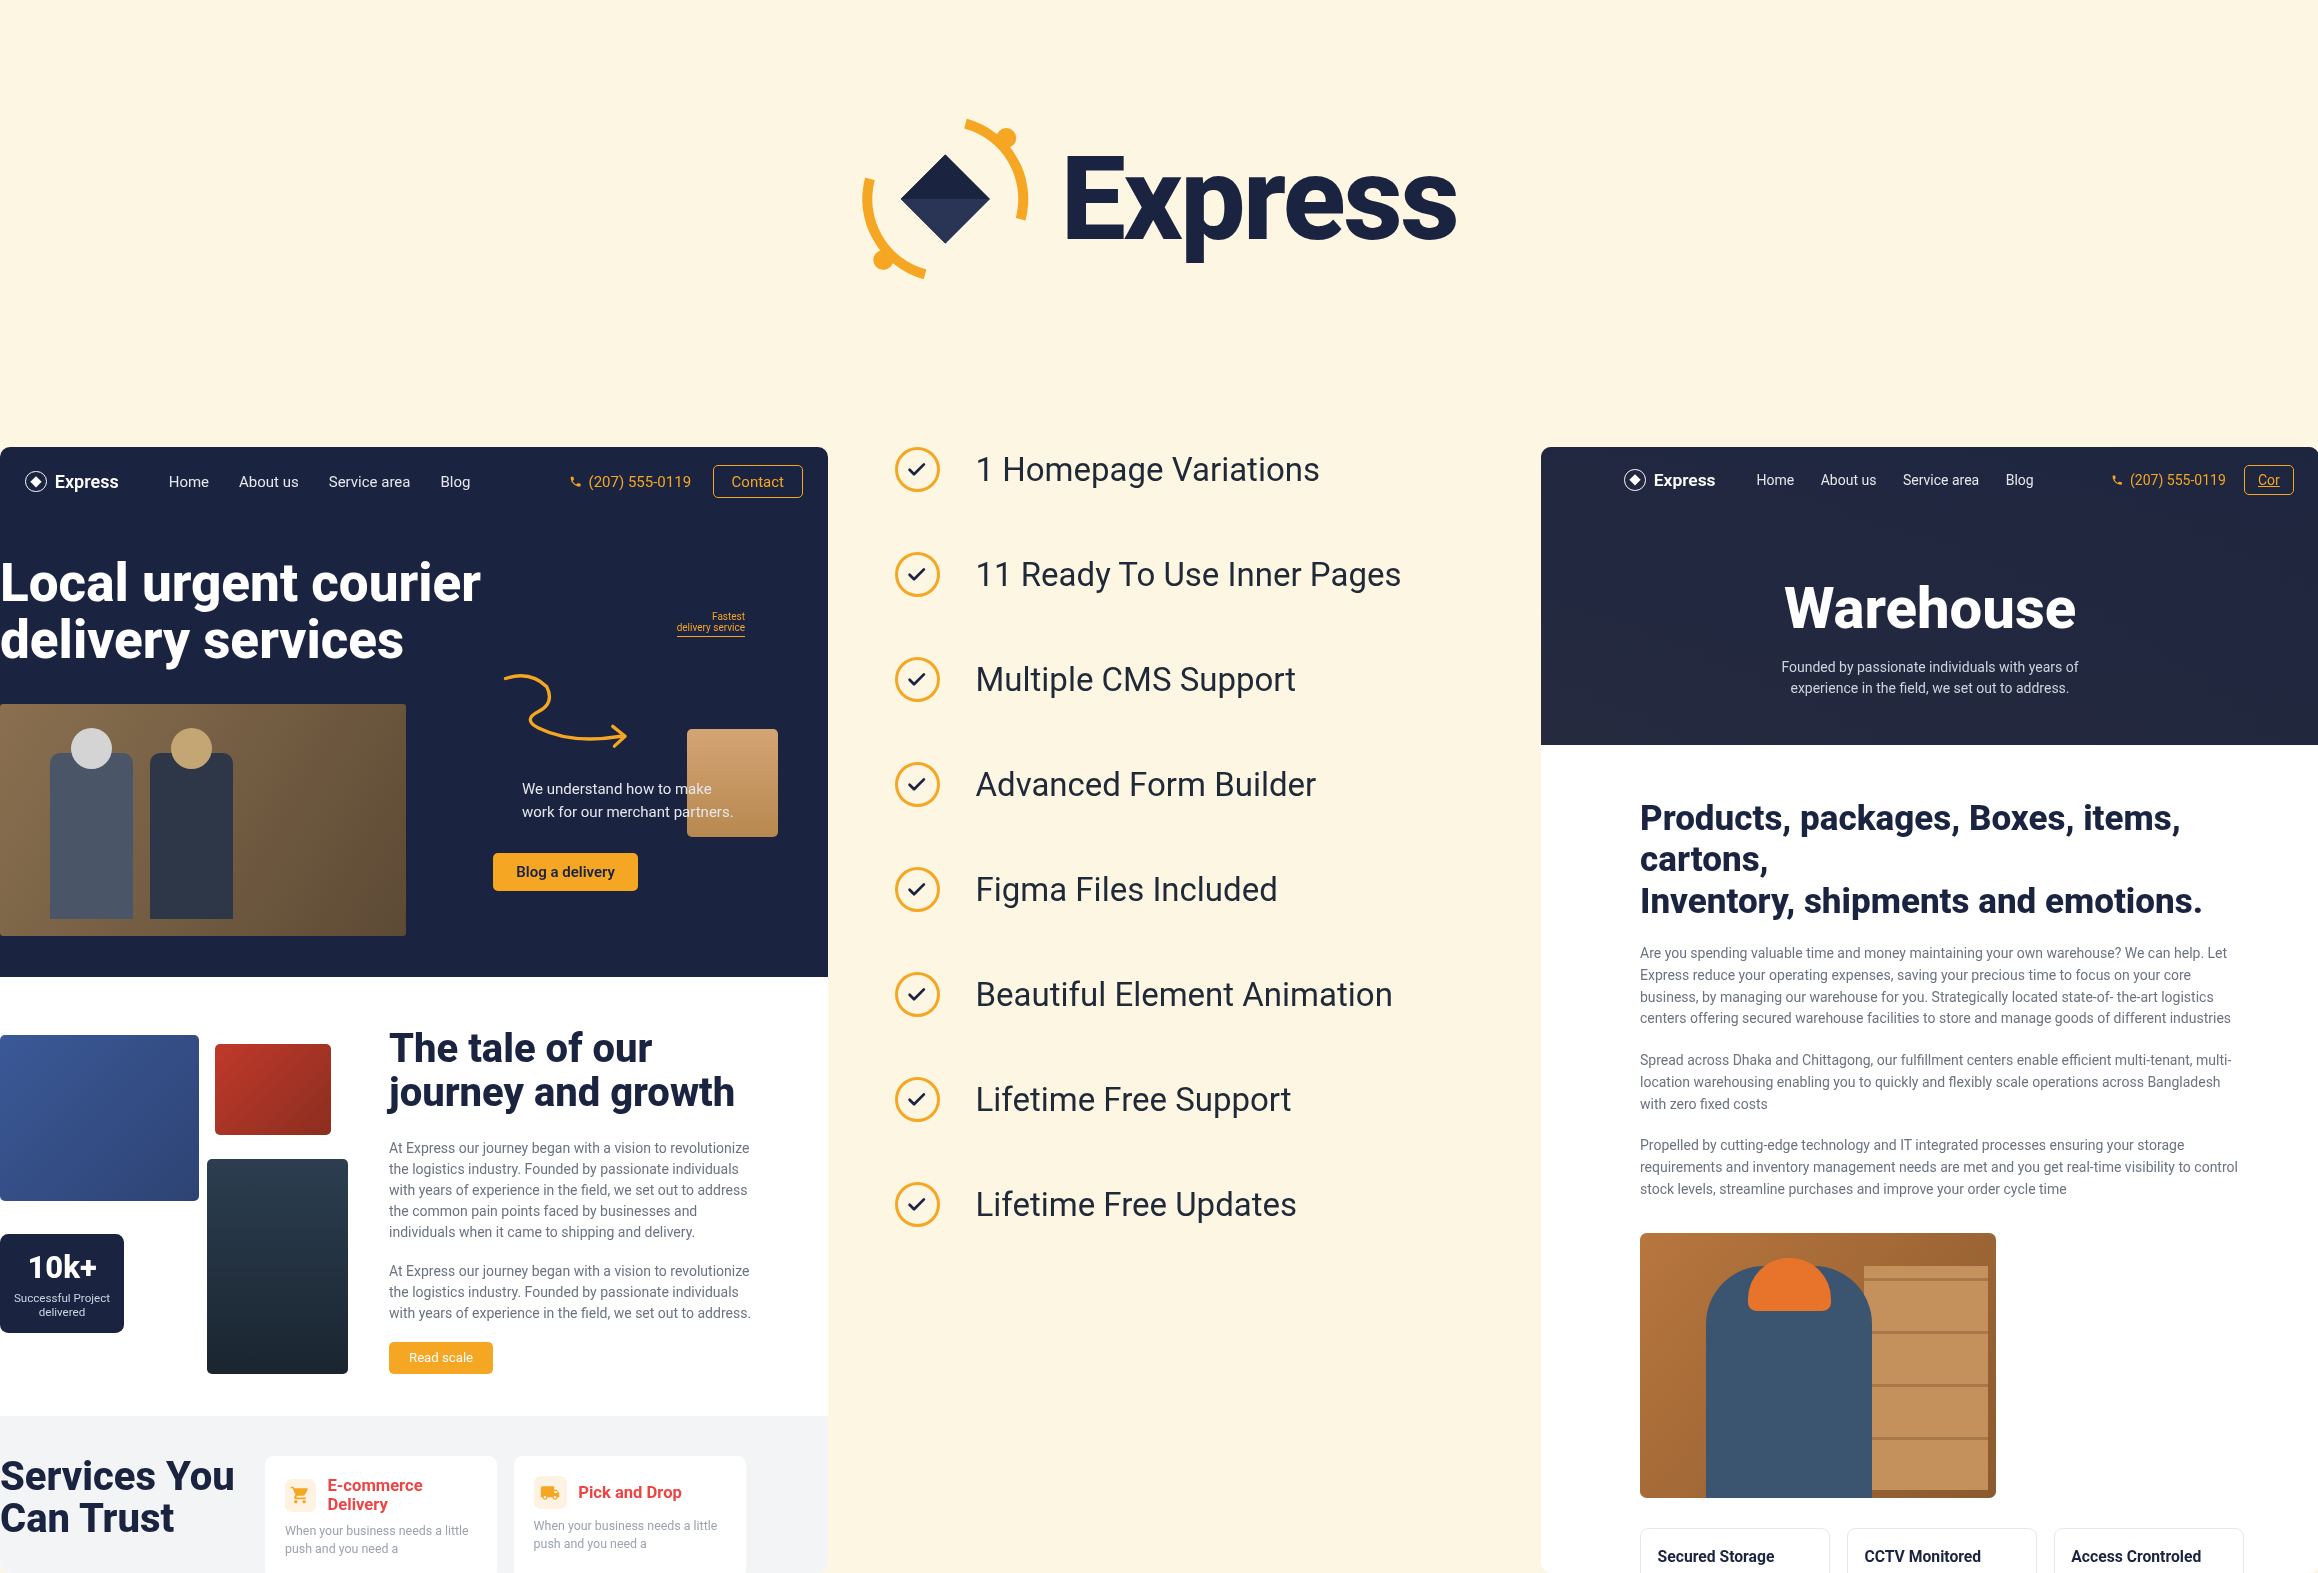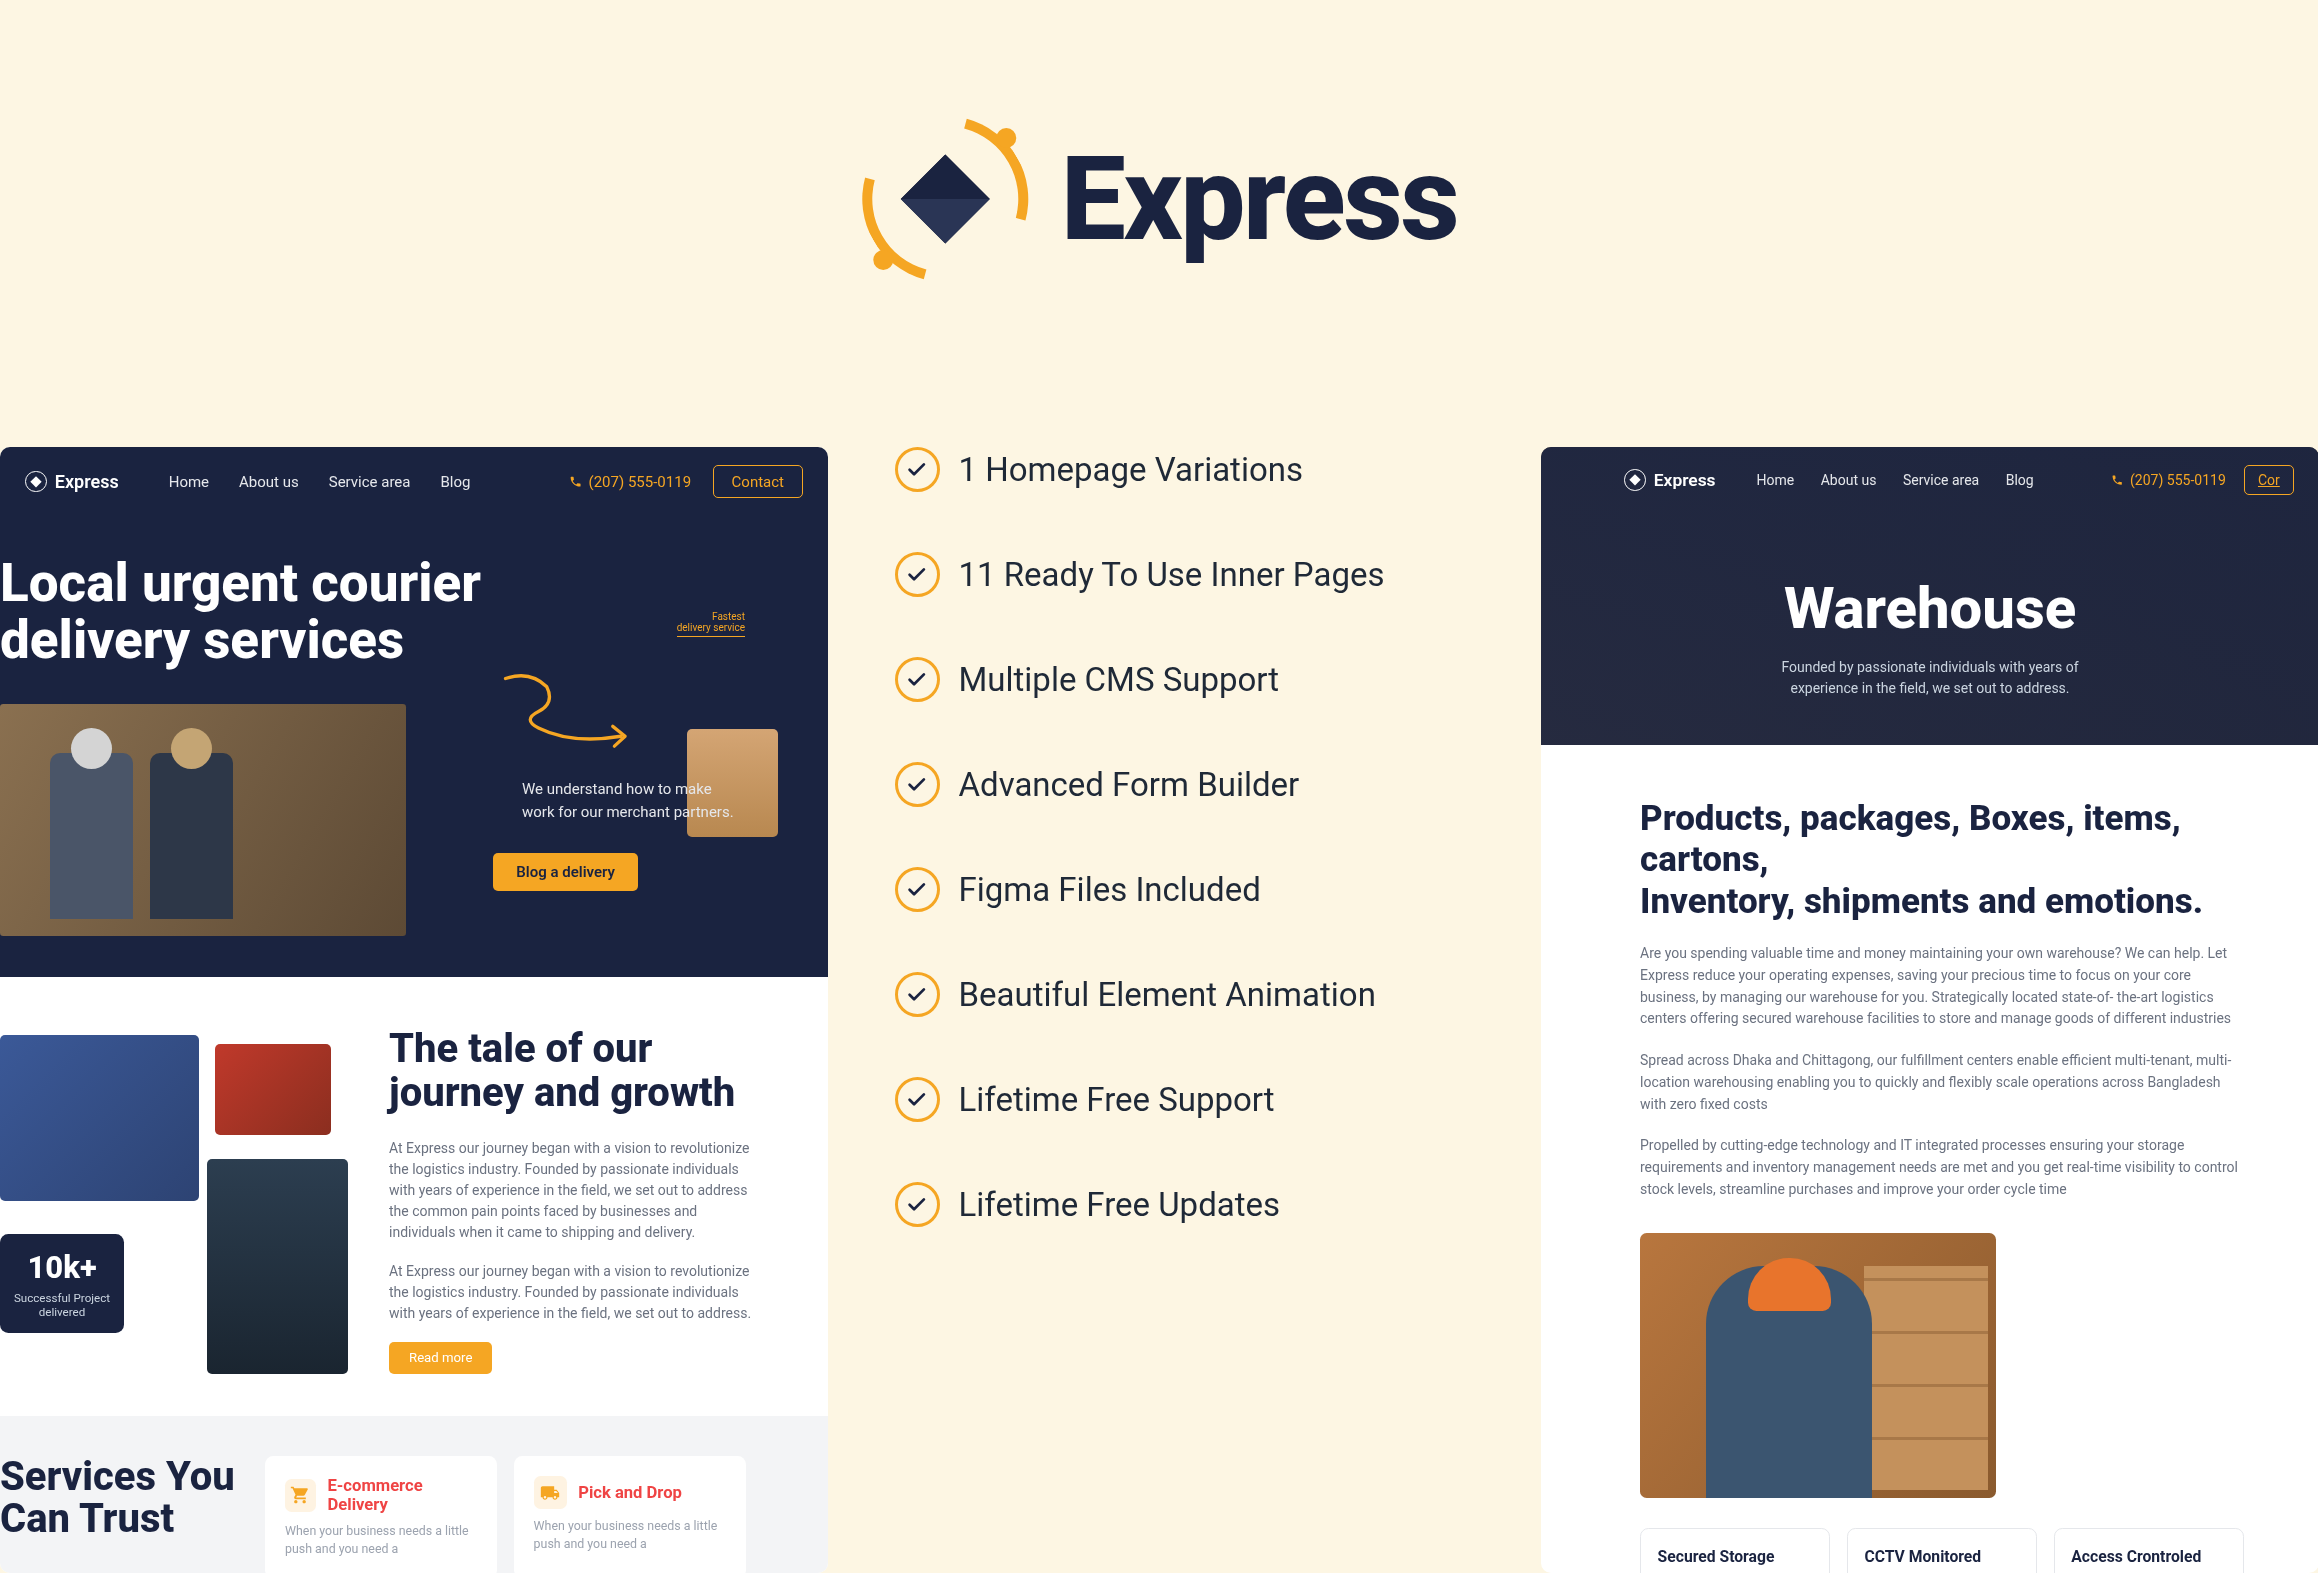--- a/index.html
+++ b/index.html
@@ -75,21 +75,21 @@
 .features {
   position: absolute;
   top: 447px;
   left: 50%;
   transform: translateX(-50%);
   width: 530px;
 }
 .feature-row {
   display: flex;
   align-items: center;
-  gap: 19px;
+  gap: 36px;
   margin-bottom: 60px;
 }
 .feature-check {
   width: 45px;
   height: 45px;
   border: 3.3px solid #f5a623;
   border-radius: 50%;
   display: flex;
   align-items: center;
   justify-content: center;
@@ -358,21 +358,21 @@
           <div class="pl-badge-lbl">
             <div>Successful Project</div>
             <div>delivered</div>
           </div>
         </div>
       </div>
       <div class="pl-story-text">
         <div class="pl-story-h">The tale of our journey and growth</div>
         <div class="pl-story-p">At Express our journey began with a vision to revolutionize the logistics industry. Founded by passionate individuals with years of experience in the field, we set out to address the common pain points faced by businesses and individuals when it came to shipping and delivery.</div>
         <div class="pl-story-p">At Express our journey began with a vision to revolutionize the logistics industry. Founded by passionate individuals with years of experience in the field, we set out to address.</div>
-        <div class="pl-readmore">Read more</div>
+        <div class="pl-readmore">Read scale</div>
       </div>
     </div>
 
     <div class="pl-services">
       <div class="pl-svc-h">
         <div>Services You</div>
         <div>Can Trust</div>
       </div>
       <div class="pl-svc-cards">
         <div class="pl-svc-card">

